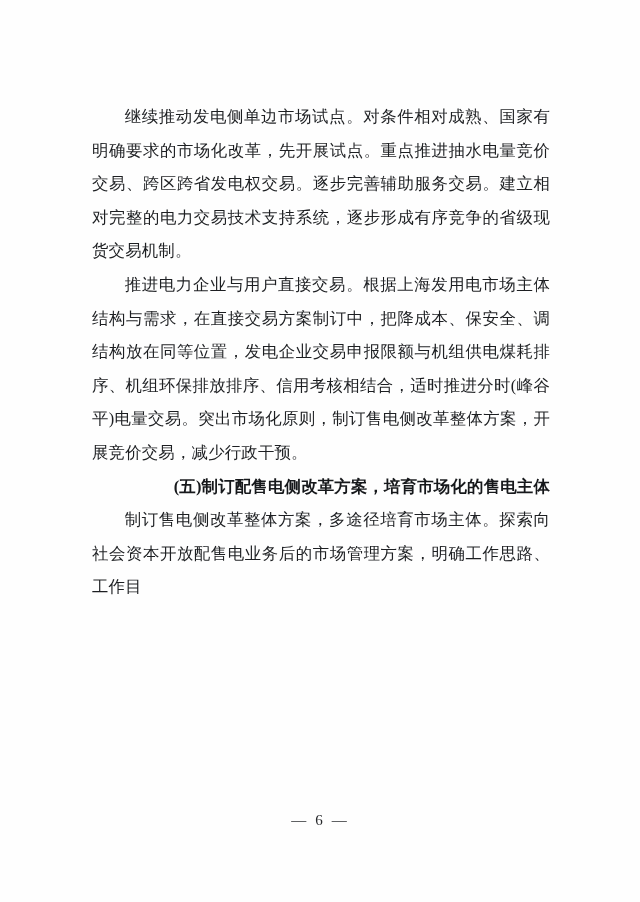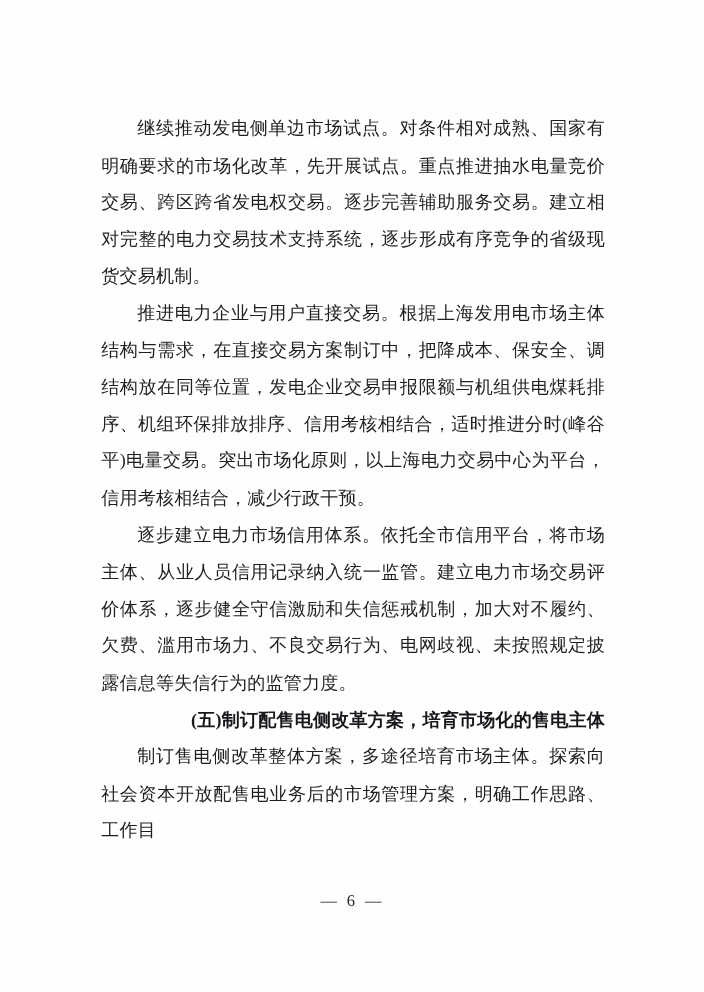--- a/index.html
+++ b/index.html
@@ -66,21 +66,20 @@
     padding: 0 7px;
     color: #26282b;
   }
 </style>
 </head>
 <body>
 
 <div class="page">
   <div class="content">
     <p class="para">继续推动发电侧单边市场试点。对条件相对成熟、国家有明确要求的市场化改革，先开展试点。重点推进抽水电量竞价交易、跨区跨省发电权交易。逐步完善辅助服务交易。建立相对完整的电力交易技术支持系统，逐步形成有序竞争的省级现货交易机制。</p>
-    <p class="para">推进电力企业与用户直接交易。根据上海发用电市场主体结构与需求，在直接交易方案制订中，把降成本、保安全、调结构放在同等位置，发电企业交易申报限额与机组供电煤耗排序、机组环保排放排序、信用考核相结合，适时推进分时(峰谷平)电量交易。突出市场化原则，以上海电力交易中心为平台，信用考核相结合，减少行政干预。</p>
-    <p class="para">逐步建立电力市场信用体系。依托全市信用平台，将市场主体、从业人员信用记录纳入统一监管。建立电力市场交易评价体系，逐步健全守信激励和失信惩戒机制，加大对不履约、欠费、滥用市场力、不良交易行为、电网歧视、未按照规定披露信息等失信行为的监管力度。</p>
+    <p class="para">推进电力企业与用户直接交易。根据上海发用电市场主体结构与需求，在直接交易方案制订中，把降成本、保安全、调结构放在同等位置，发电企业交易申报限额与机组供电煤耗排序、机组环保排放排序、信用考核相结合，适时推进分时(峰谷平)电量交易。突出市场化原则，制订售电侧改革整体方案，开展竞价交易，减少行政干预。</p>
     <p class="heading">(五)制订配售电侧改革方案，培育市场化的售电主体</p>
     <p class="para">制订售电侧改革整体方案，多途径培育市场主体。探索向社会资本开放配售电业务后的市场管理方案，明确工作思路、工作目</p>
   </div>
   <div class="footer">
     <span class="dash">—</span><span>6</span><span class="dash">—</span>
   </div>
 </div>
 
 </body></html>

